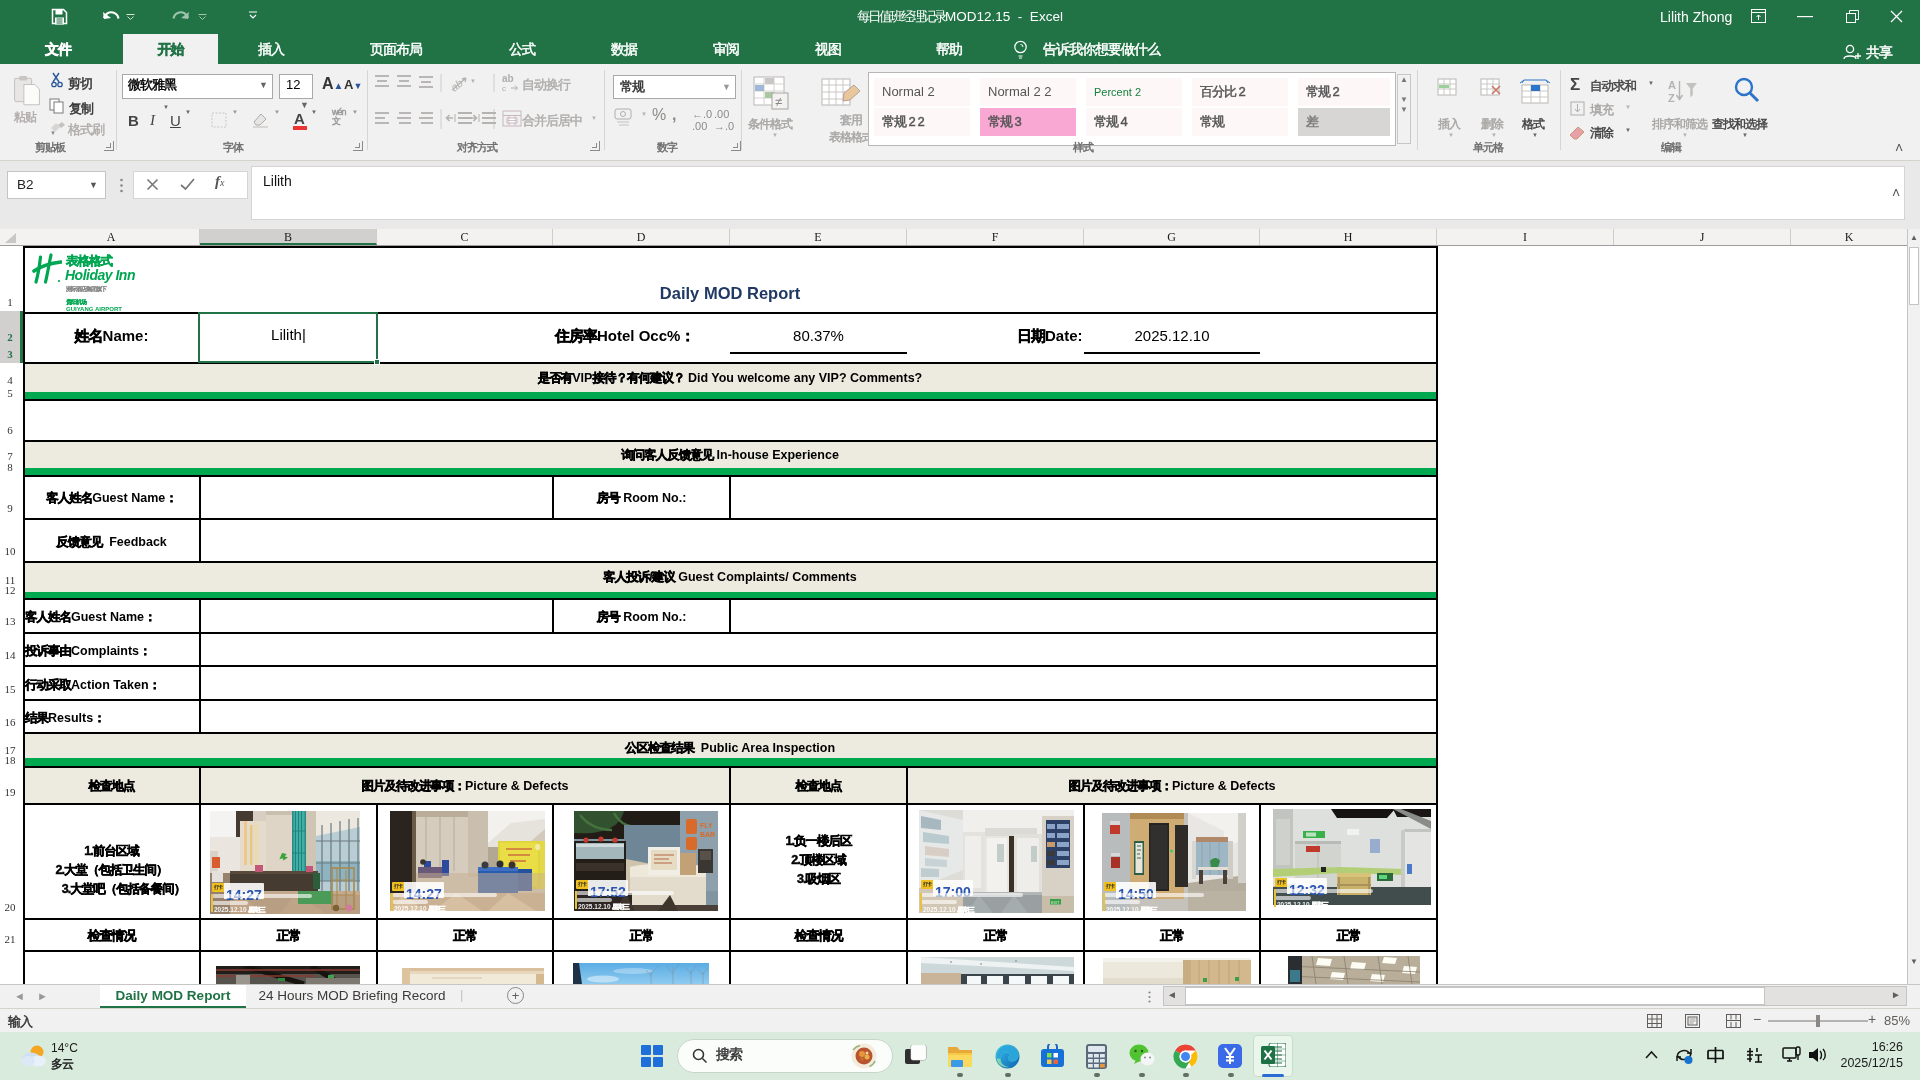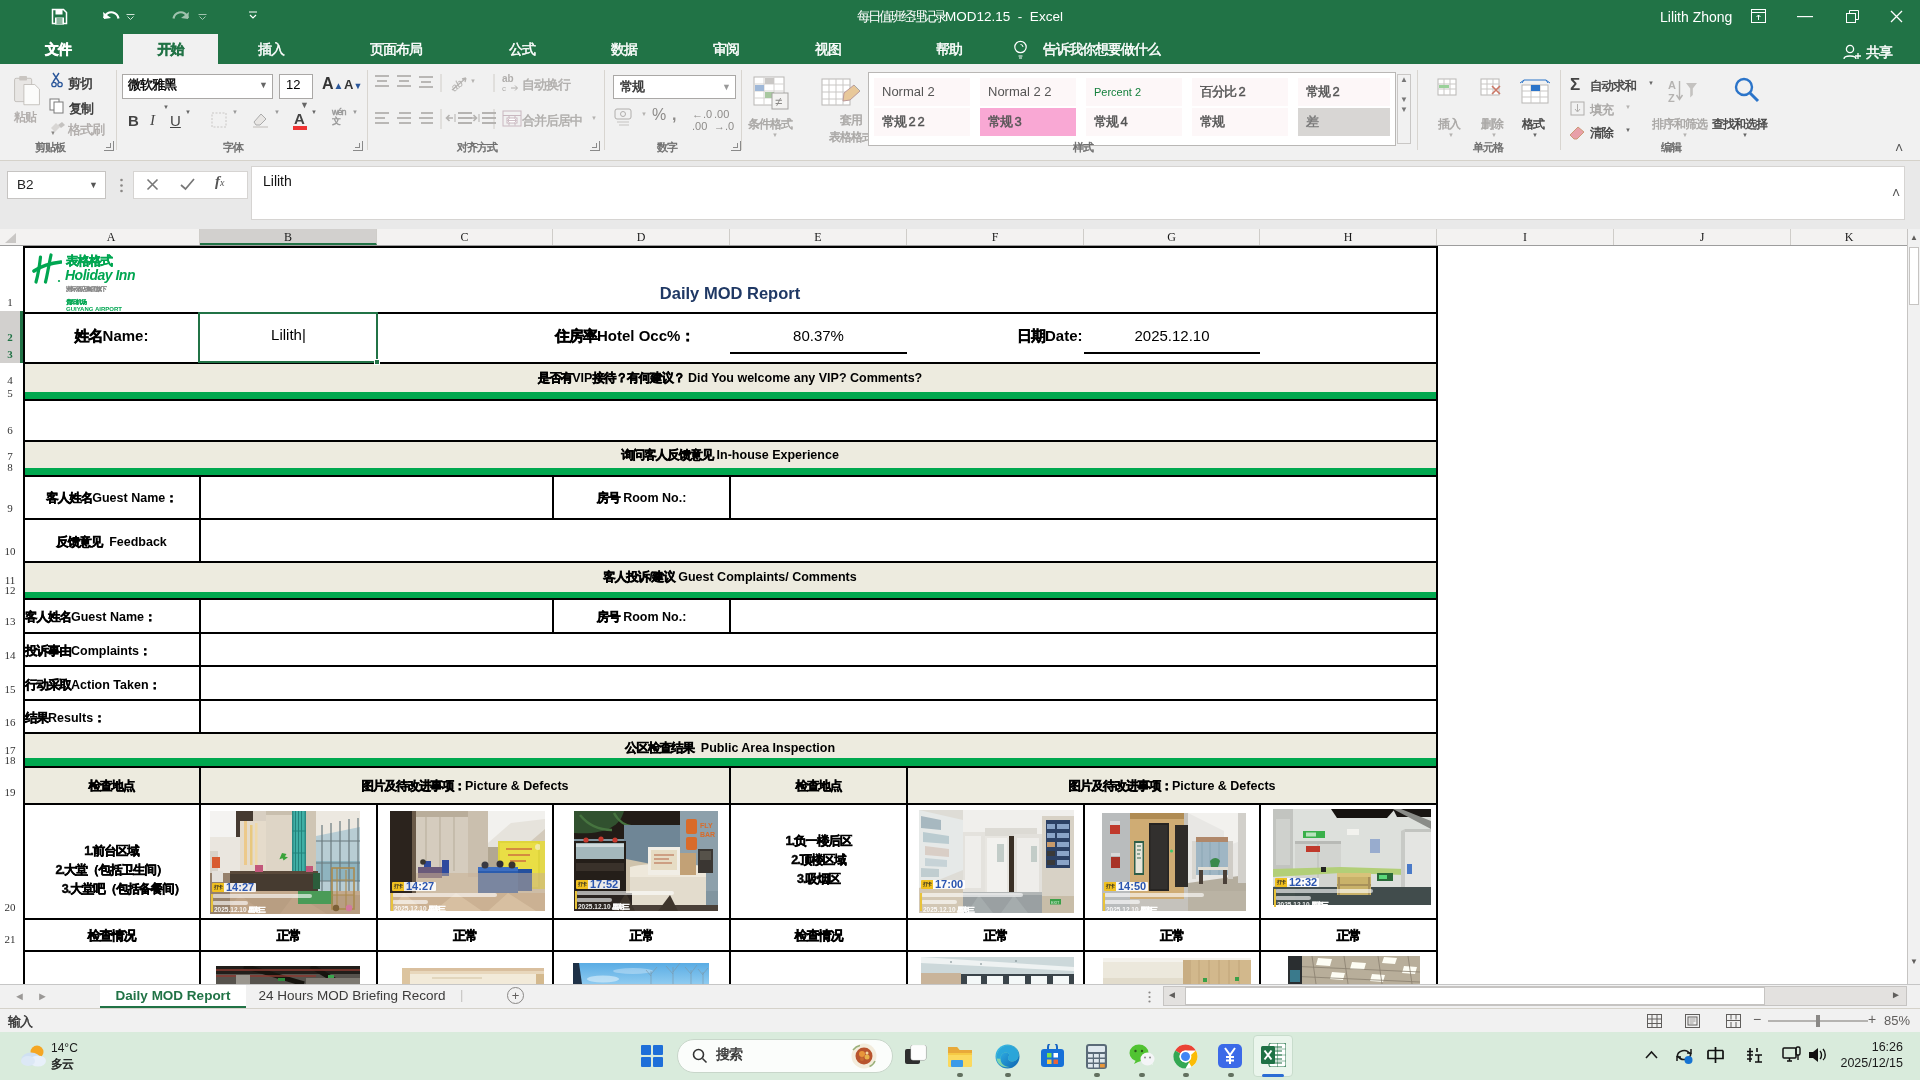--- a/index.html
+++ b/index.html
@@ -27,21 +27,21 @@
 .greenbar{position:absolute;background:#00a84f}
 .ctext{position:absolute;font-weight:bold;color:#000;text-align:center}
 .navy{color:#1f3864}
 
 #tabsbar{left:0;top:984px;width:1920px;height:24px;background:#f1f1f1;border-top:1px solid #c6c6c6}
 #statusbar{left:0;top:1008px;width:1920px;height:24px;background:#f1f1f1;border-top:1px solid #d5d2ca}
 #taskbar{left:0;top:1032px;width:1920px;height:48px;background:#d9ebdc}
 .dot{position:absolute;width:6px;height:3.5px;border-radius:2px;background:#62705f;top:41px}
 .photobadge{position:absolute;height:9px;display:flex;font-weight:bold}
 .by{background:#f0c020;color:#222;font-size:5px;line-height:9px;padding:0 2px;letter-spacing:-1px;border-radius:1px 0 0 1px}
-.bt{background:rgba(255,255,255,0.9);color:#2a55b0;font-size:11px;line-height:9px;padding:0 2px;border-radius:0 1px 1px 0;letter-spacing:0}
+.bt{background:rgba(255,255,255,0.9);color:#2a55b0;font-size:14px;line-height:9px;padding:8px 2px;border-radius:0 1px 1px 0;letter-spacing:0}
 .cap{position:absolute;height:4px;background:rgba(255,255,255,0.62);border-radius:2px}
 .capt{position:absolute;color:rgba(255,255,255,0.9);font-size:6.5px;font-weight:bold}
 .capbar{position:absolute;width:2px;height:18px;background:#e8c33a}
 .rown{position:absolute;left:0;width:20px;text-align:center;font-size:11px;color:#333;font-family:"Liberation Serif",serif}
 </style></head>
 <body>
 
 <div class="abs" id="titlebar">
   <svg class="abs" style="left:51px;top:8px" width="17" height="17" viewBox="0 0 17 17">
       <path d="M1.5 1.5h11l3 3v11h-14z" fill="none" stroke="#fff" stroke-width="1.5"></path>

